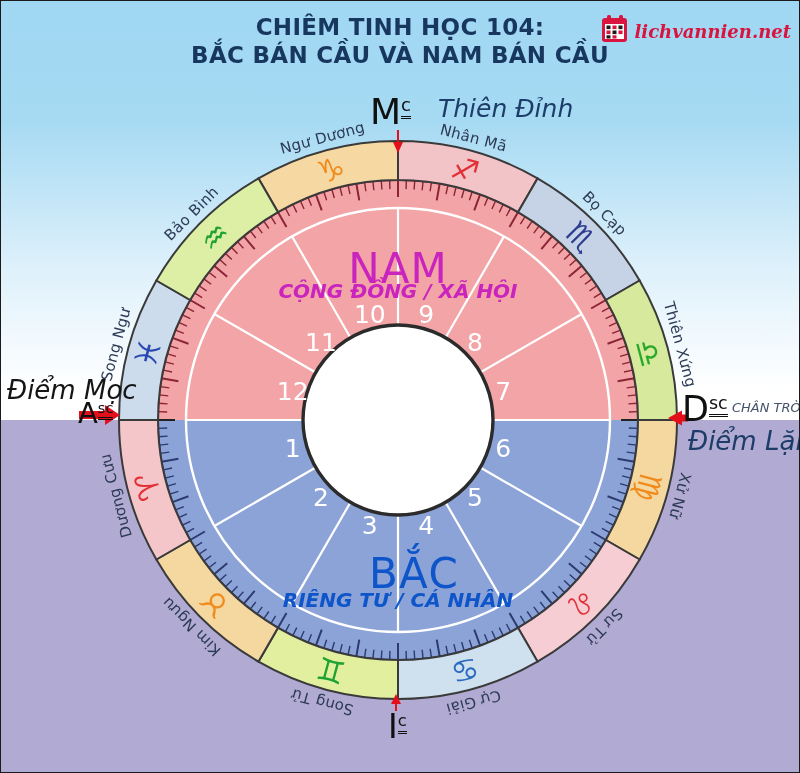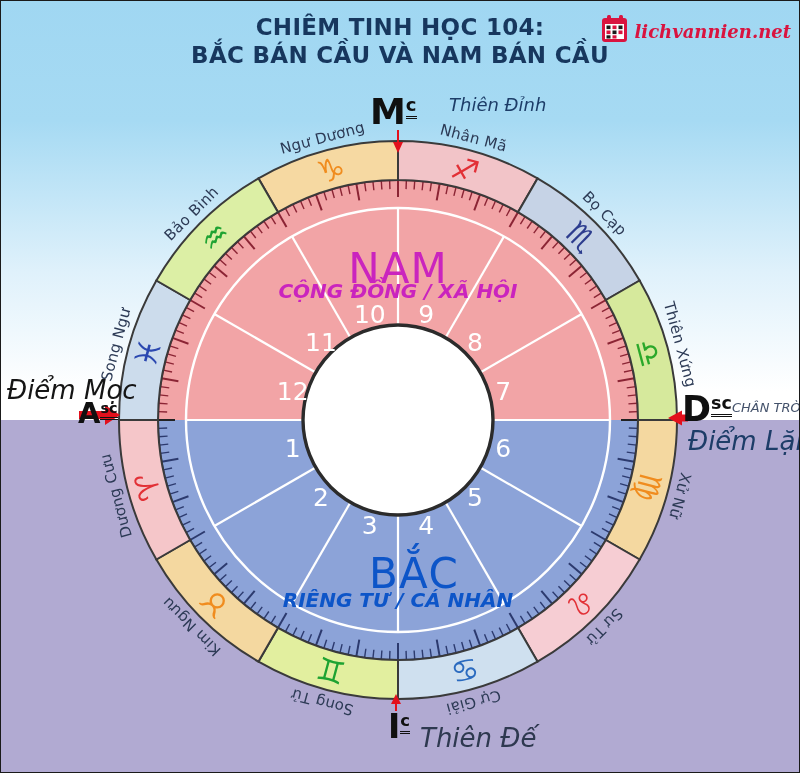--- a/index.html
+++ b/index.html
@@ -11,21 +11,21 @@
   }
   .ground{position:absolute;left:0;right:0;top:419px;bottom:0;}
   svg.wheel{position:absolute;left:0;top:0;z-index:2;}
   .title{
     position:absolute;top:12px;left:0;width:100%;text-align:center;z-index:3;
     font-weight:bold;font-size:23px;line-height:1.22;letter-spacing:.3px;
   }
   .logo{position:absolute;top:13px;right:8px;z-index:4;display:flex;align-items:center;gap:4px;}
   .logo-text{font-family:"DejaVu Serif","Liberation Serif",serif;font-style:italic;font-weight:bold;font-size:18px;text-align:right;}
   .abs{position:absolute;z-index:3;white-space:nowrap;}
-  .glyph{font-weight:bold;color:#101010;line-height:1;}
+  .glyph{font-weight:normal;color:#101010;line-height:1;}
   .glyph .sup{font-size:.5em;vertical-align:.7em;border-bottom:3px double #101010;padding-bottom:1px;letter-spacing:0;}
   .it{font-style:italic;}
   .hemi-name{font-size:42px;font-weight:normal;letter-spacing:1px;transform:translateX(-50%);}
   .hemi-sub{font-size:20px;font-weight:bold;font-style:italic;transform:translateX(-50%);}
 </style>
 </head>
 <body>
 
 <div class="stage">
 
@@ -307,24 +307,23 @@
       <text x="291.71408493449155" y="390.78872408382523" font-size="25" fill="#ffffff" text-anchor="middle" dominant-baseline="central" font-family="&quot;DejaVu Sans&quot;,sans-serif">12</text>
       <line x1="397" y1="129" x2="397" y2="142" stroke="#e3101c" stroke-width="2"></line>
       <polygon points="392,141 402,141 397,152" fill="#e3101c"></polygon>
       <line x1="395" y1="710" x2="395" y2="701" stroke="#e3101c" stroke-width="2"></line>
       <polygon points="390,703 400,703 395,693" fill="#e3101c"></polygon>
       <polygon points="78,410 104,410 104,404 119,414 104,424 104,418 78,418" fill="#e3101c"></polygon>
       <path d="M667 417 L681 409.5 L681 424.5 Z M681 413.5 H687 V420.5 H681 Z" fill="#e3101c"></path>
     </svg>
 
   <div class="abs glyph" style="left:369px;top:93px;font-size:36px;"><span>M</span><span class="sup">c</span></div>
-  <div class="abs it" style="left: 448px; top: 93px; font-size: 18px; color: rgb(29, 61, 104);">Thiên Đỉnh</div>
+  <div class="abs it" style="left: 437px; top: 93px; font-size: 25px; color: rgb(29, 61, 104);">Thiên Đỉnh</div>
 
   <div class="abs glyph" style="left:387px;top:709px;font-size:33px;"><span>I</span><span class="sup">c</span></div>
-  <div class="abs it" style="left:419px;top:722px;font-size:26px;color:#2e3950;">Thiên Đế</div>
 
   <div class="abs it" style="left:6px;top:374px;font-size:26px;color:#151515;">Điểm Mọc</div>
   <div class="abs glyph" style="left:37px;top:398px;font-size:29px;margin-left:40px;"><span>A</span><span class="sup">sc</span></div>
 
   <div class="abs glyph" style="left:681px;top:391px;font-size:35px;"><span>D</span><span class="sup">sc</span></div>
   <div class="abs it" style="left: 731px; top: 399px; font-size: 13px; color: rgb(68, 82, 107);">CHÂN TRỜI</div>
   <div class="abs it" style="left: 687px; top: 425px; font-size: 26px; color: rgb(29, 61, 104);">Điểm Lặn</div>
 
   <div class="abs hemi-name" style="left: 397px; top: 243px; color: rgb(202, 36, 190);">NAM</div>
   <div class="abs hemi-sub" style="left: 397px; top: 278px; color: rgb(202, 36, 190);">CỘNG ĐỒNG / XÃ HỘI</div>

